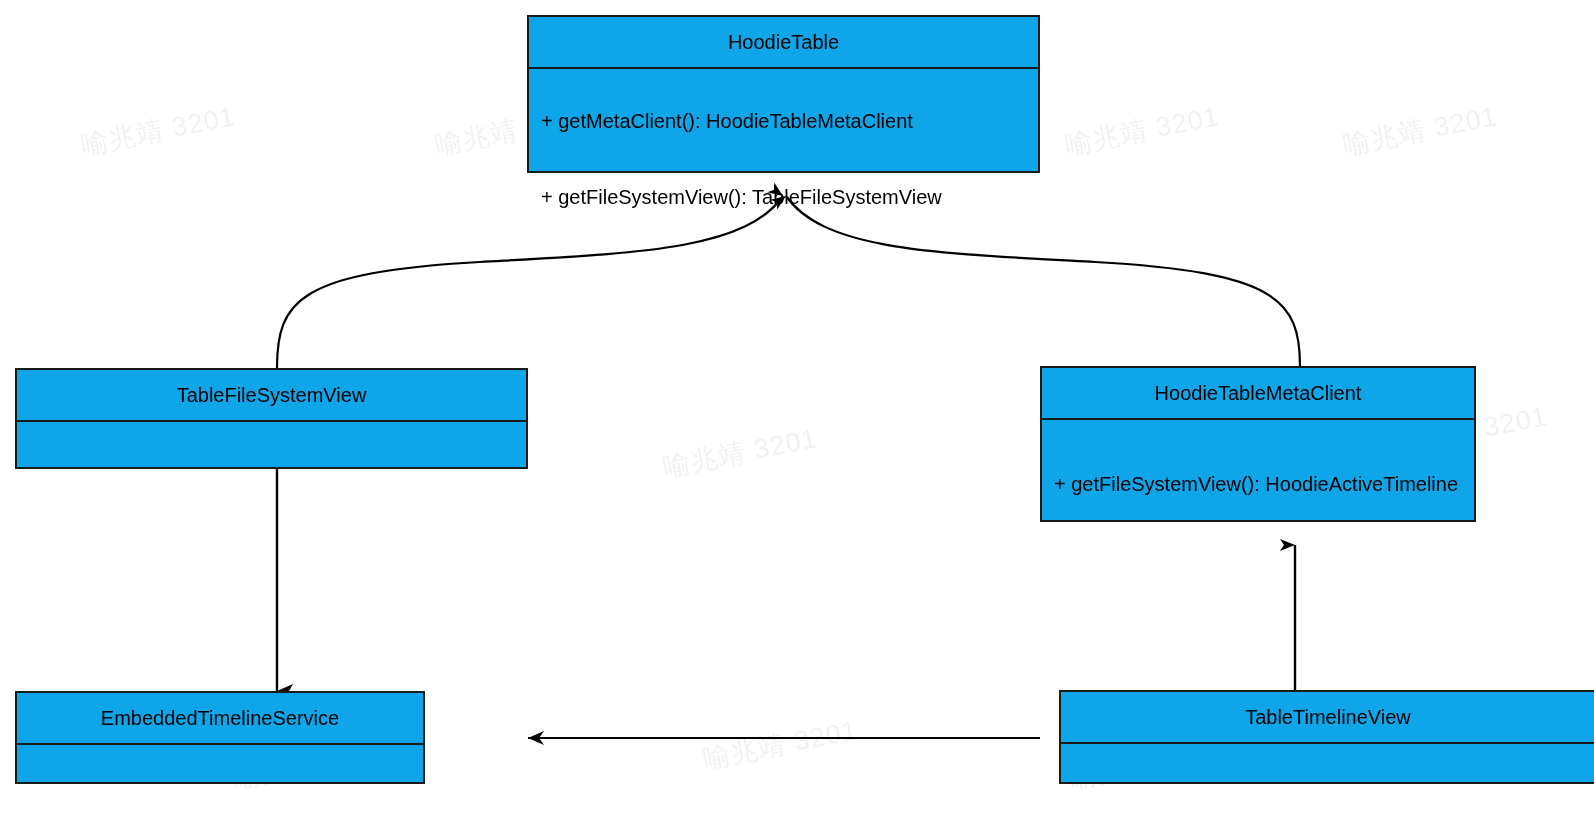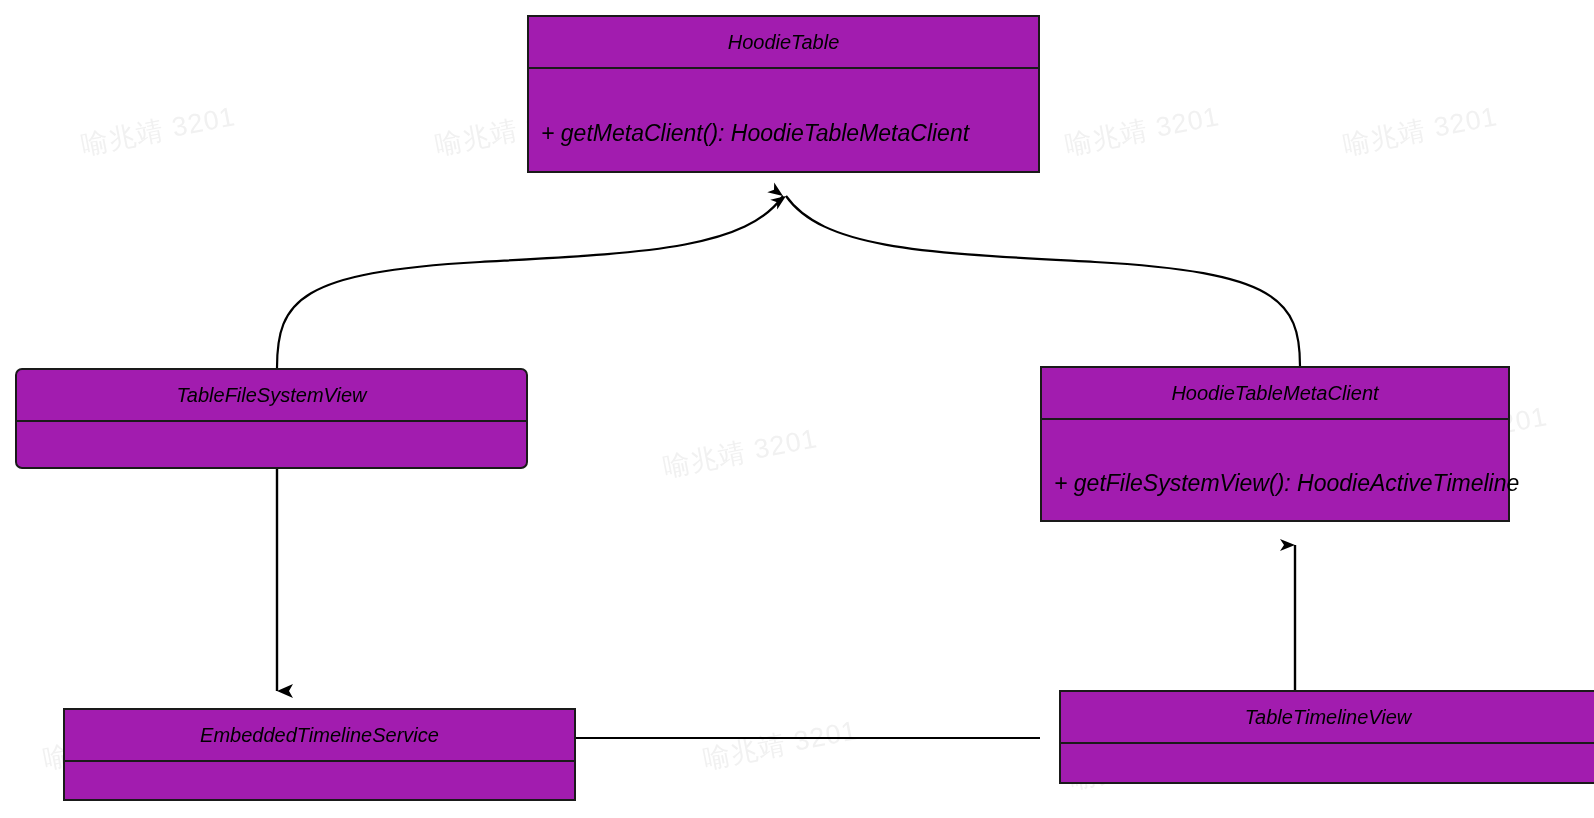--- a/index.html
+++ b/index.html
@@ -41,64 +41,63 @@
   #edges {
     position: absolute;
     left: 0; top: 0;
     z-index: 2;
     pointer-events: none;
   }
   
   .uml-class {
     position: absolute;
     z-index: 3;
-    background: #a21caf;
+    background: #0ea5e9;
     border: 2px solid #1a1a1a;
     box-sizing: border-box;
     display: flex;
     flex-direction: column;
-    font-style: italic;
   }
   .uml-name {
     text-align: center;
     font-size: 20px;
     line-height: 1.2;
     color: #000000;
     padding: 13px 8px 13px 8px;
     box-sizing: border-box;
     background: transparent;
   }
   .uml-members {
     border-top: 2px solid #1a1a1a;
     flex: 1 1 auto;
     display: flex;
     flex-direction: column;
     box-sizing: border-box;
     background: transparent;
   }
   .uml-member {
-    font-size: 23px;
+    font-size: 20px;
     line-height: 1.2;
     padding: 12px 0 12px 12px;
     color: #000000;
     white-space: nowrap;
     box-sizing: border-box;
     flex: 1 1 0;
     display: flex;
     align-items: center;
     margin-top: 28px;
   }
   .uml-members.empty {
     min-height: 40px;
   }
   
   #class-hoodietable      { left: 527px; top: 15px;  width: 513px; height: 158px; }
-  #class-tablefilesystemview { left: 15px;  top: 368px; width: 513px; height: 101px; border-radius: 7px; }
-  #class-hoodietablemetaclient { left: 1040px; top: 366px; width: 470px; height: 156px; }
-  #class-embeddedtimelineservice { left: 15px; top: 708px; width: 513px; height: 93px; margin-left: 48px; }
+  #class-tablefilesystemview { left: 15px;  top: 368px; width: 513px; height: 101px; }
+  #class-hoodietablemetaclient { left: 1040px; top: 366px; width: 436px; height: 156px; }
+  #class-embeddedtimelineservice { left: 15px; top: 691px; width: 410px; height: 93px; }
   #class-tabletimelineview { left: 1040px; top: 690px; width: 538px; height: 94px; margin-left: 19px; }
 </style>
 </head>
 <body>
 
 <div id="canvas">
 
   <div id="watermarks">
     <span class="wm" style="left:78px;  top:128px;">喻兆靖 3201</span>
     <span class="wm" style="left:432px; top:128px;">喻兆靖 3201</span>
@@ -144,20 +143,21 @@
     <path d="M 1295,690 L 1295,545" fill="none" stroke="#000000" stroke-width="2.4" marker-end="url(#arrow-filled-up)"></path>
 
      EmbeddedTimelineService (horizontal, open barb arrow left) --&gt;
     <path d="M 1040,738 L 528,738" fill="none" stroke="#000000" stroke-width="2.2" marker-end="url(#arrow-open-barb)"></path>
   </svg>
 
   <div class="uml-class" id="class-hoodietable">
     <div class="uml-name">HoodieTable</div>
     <div class="uml-members">
       <div class="uml-member">+ getMetaClient(): HoodieTableMetaClient</div>
+      <div class="uml-member">+ getFileSystemView(): TableFileSystemView</div>
     </div>
   </div>
 
   <div class="uml-class" id="class-tablefilesystemview">
     <div class="uml-name">TableFileSystemView</div>
     <div class="uml-members empty"></div>
   </div>
 
   <div class="uml-class" id="class-hoodietablemetaclient">
     <div class="uml-name">HoodieTableMetaClient</div>

